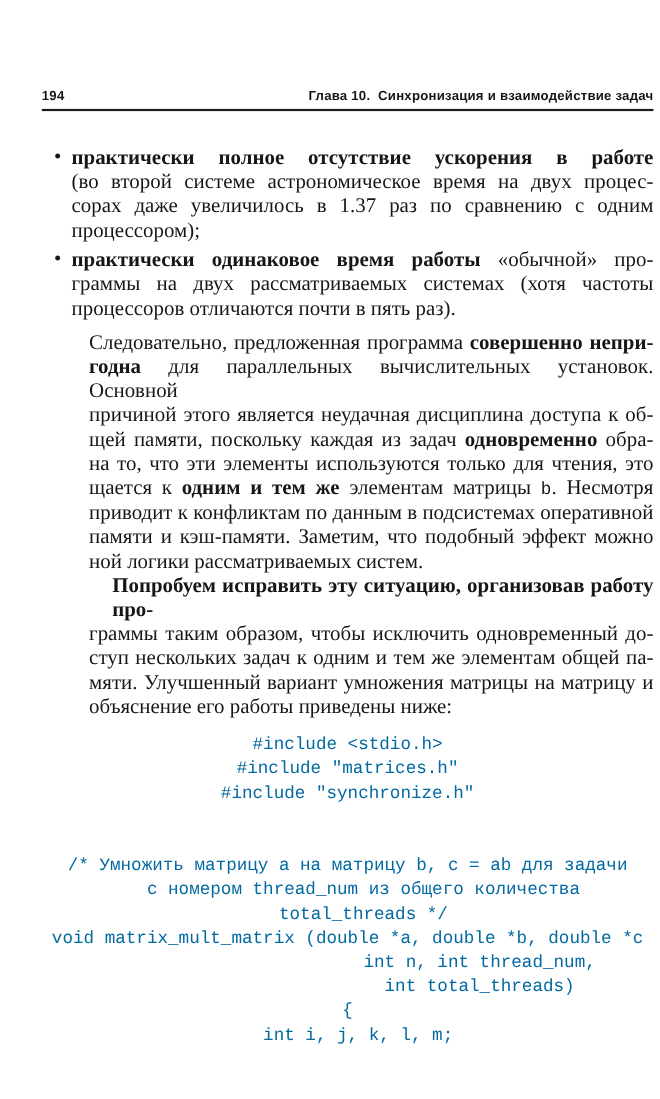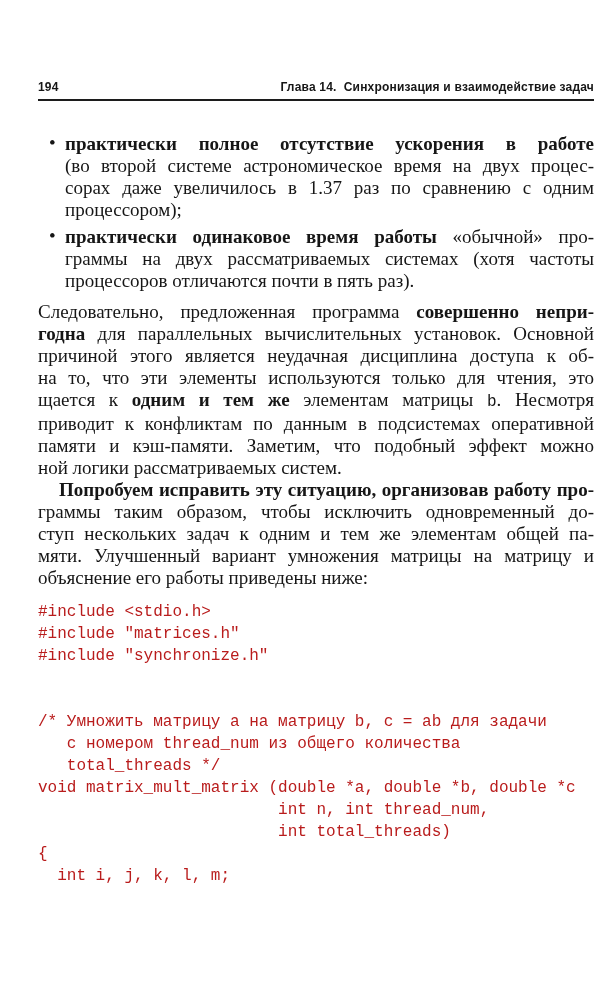--- a/index.html
+++ b/index.html
@@ -13,53 +13,53 @@
   .header {
     display:flex; justify-content:space-between; align-items:baseline;
     font-family:"Liberation Sans", sans-serif;
     font-weight:700; font-size:12px; letter-spacing:0.2px;
     border-bottom:2px solid #1c1c1c; padding-bottom:5px;
   }
   .header .chapter { white-space:pre; }
 
   .serif {
     font-family:"Liberation Serif", serif;
-    font-size:19px; line-height:22px;
+    font-size:19px; line-height:22px;margin-left:43px;
   }
 
   .bullets { margin:32px 0 0 0; padding:0; list-style:none; }
   .bullet-item { position:relative; padding-left:27px; }
   .bullet-item + .bullet-item { margin-top:5px; }
   .bullet-marker { position:absolute; left:11px; top:-1px; }
 
   .paragraphs { margin-top:9px; }
 
   .tline { text-align:justify; text-align-last:justify; }
   .tline.lastline { text-align:center; text-align-last:left; }
   .tline.indented { padding-left:21px;font-weight:bold; }
 
   .bold { font-weight:bold; }
   .mono { font-family:"Liberation Mono", monospace; font-size:16px; }
 
   .code {
     margin:12px 0 0 0;
     font-family:"Liberation Mono", monospace;
     font-size:16px; line-height:22px;
-    white-space:pre; color:#b91c1c;
+    white-space:pre; color:#0369a1;text-align:center;
   }
 </style>
 </head>
 <body>
 
 <div class="page">
   <div class="content">
 
     <div class="header">
       <span class="pagenum">194</span>
-      <span class="chapter">Глава 14.  Синхронизация и взаимодействие задач</span>
+      <span class="chapter">Глава 10.  Синхронизация и взаимодействие задач</span>
     </div>
 
     <div class="bullets serif" id="bullets">
         <div class="bullet-item">
           <span class="bullet-marker">•</span>
           <div class="tline"><span class="bold">практически полное отсутствие ускорения в работе</span></div>
           <div class="tline"><span>(во второй системе астрономическое время на двух процес-</span></div>
           <div class="tline"><span>сорах даже увеличилось в 1.37 раз по сравнению с одним</span></div>
           <div class="tline lastline"><span>процессором);</span></div>
         </div>
@@ -69,20 +69,21 @@
           <div class="tline"><span>граммы на двух рассматриваемых системах (хотя частоты</span></div>
           <div class="tline lastline"><span>процессоров отличаются почти в пять раз).</span></div>
         </div>
       </div>
 
     <div class="paragraphs serif" id="paragraphs">
         <div class="paragraph">
           <div class="tline"><span>Следовательно, предложенная программа </span><span class="bold">совершенно непри-</span></div>
           <div class="tline"><span class="bold">годна</span><span> для параллельных вычислительных установок. Основной</span></div>
           <div class="tline"><span>причиной этого является неудачная дисциплина доступа к об-</span></div>
+          <div class="tline"><span>щей памяти, поскольку каждая из задач </span><span class="bold">одновременно</span><span> обра-</span></div>
           <div class="tline"><span>на то, что эти элементы используются только для чтения, это</span></div>
           <div class="tline"><span>щается к </span><span class="bold">одним и тем же</span><span> элементам матрицы </span><span class="mono">b</span><span>. Несмотря</span></div>
           <div class="tline"><span>приводит к конфликтам по данным в подсистемах оперативной</span></div>
           <div class="tline"><span>памяти и кэш-памяти. Заметим, что подобный эффект можно</span></div>
           <div class="tline lastline"><span>ной логики рассматриваемых систем.</span></div>
         </div>
         <div class="paragraph">
           <div class="tline indented"><span>Попробуем исправить эту ситуацию, организовав работу про-</span></div>
           <div class="tline"><span>граммы таким образом, чтобы исключить одновременный до-</span></div>
           <div class="tline"><span>ступ нескольких задач к одним и тем же элементам общей па-</span></div>

